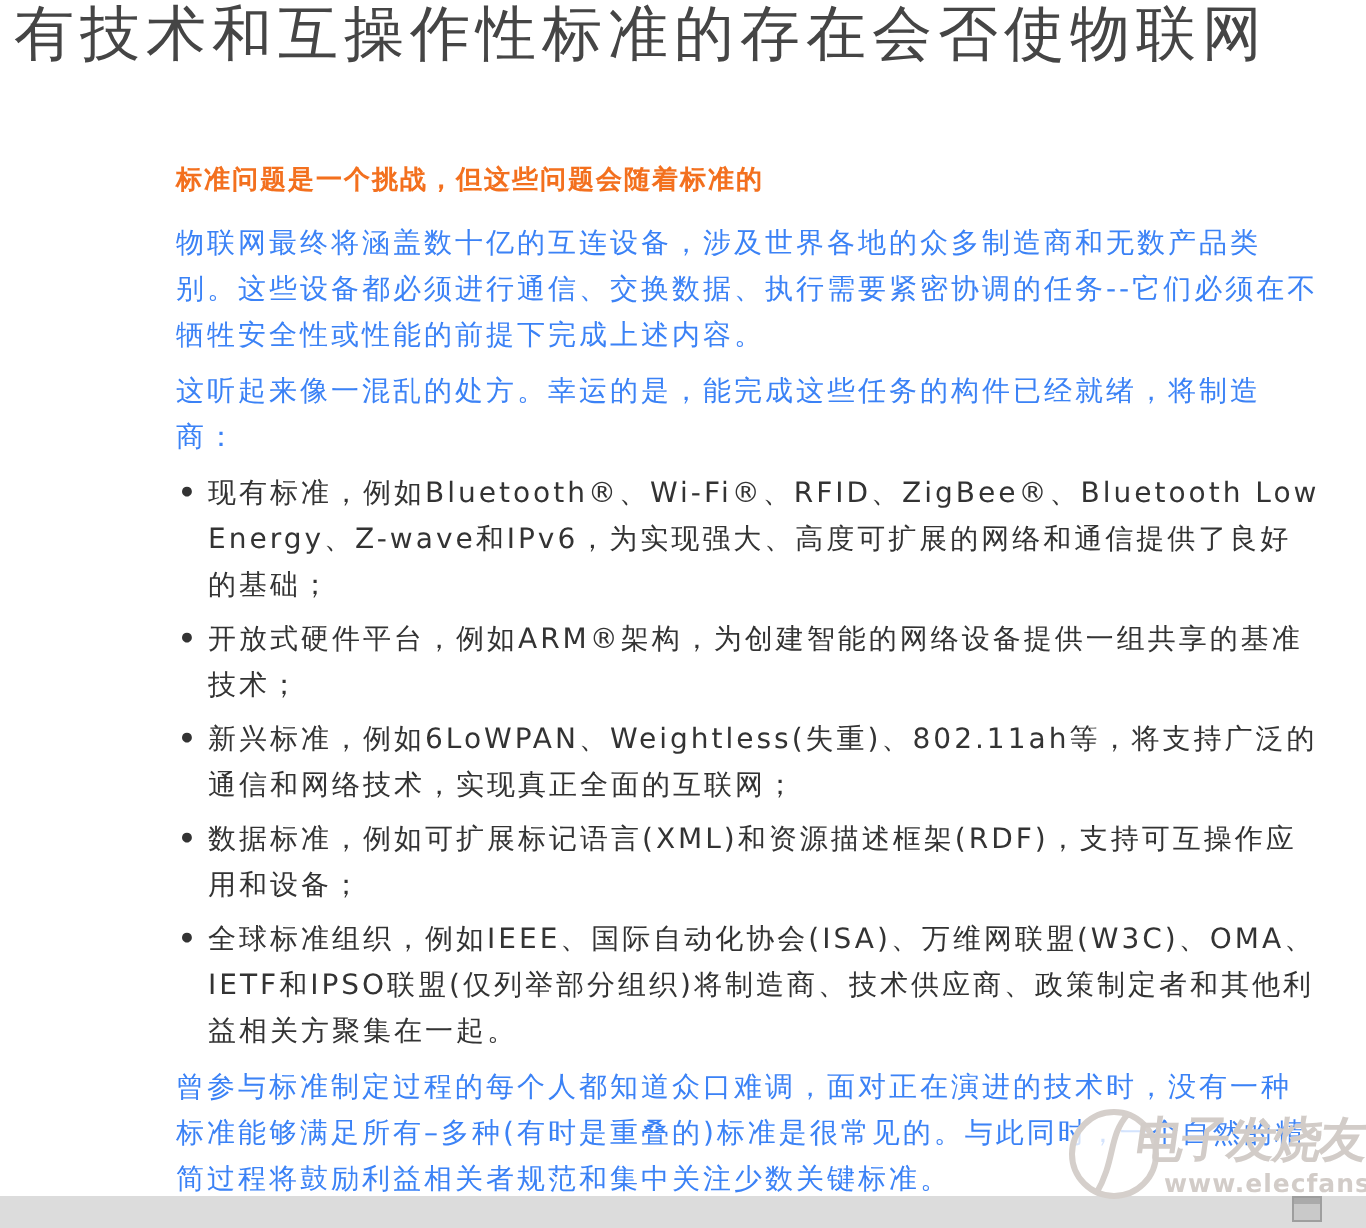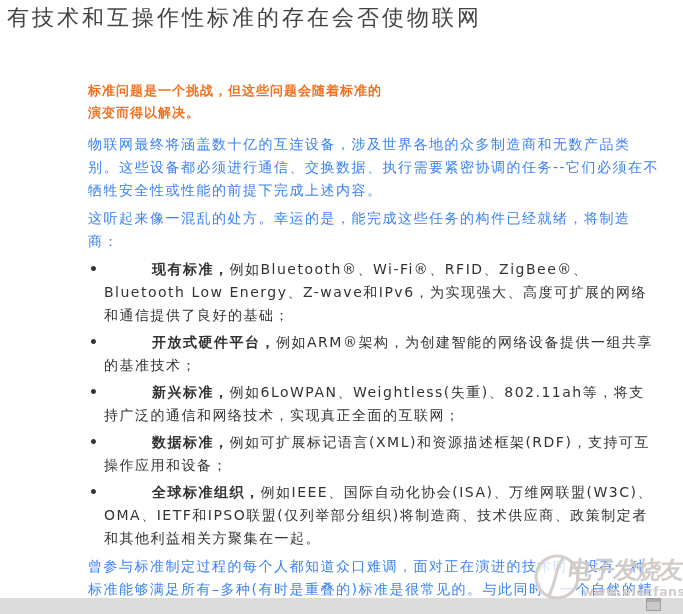--- a/index.html
+++ b/index.html
@@ -6,21 +6,21 @@
   .page{
     position:relative;
     width:683px;height:614px;
     background:#ffffff;
     overflow:hidden;
     font-family:"DejaVu Sans", sans-serif;
     -webkit-font-smoothing:antialiased;
   }
   .title{
     position:absolute;left:7px;top:2px;
-    font-size:22px;line-height:31px;
+    font-size:30px;line-height:31px;
     font-weight:400;
     color:#454545;
     letter-spacing:3px;
     margin:0;
   }
   .content{
     position:absolute;left:88px;top:80px;width:572px;
   }
   .lead{
     color:#f3701e;
@@ -44,21 +44,21 @@
     font-size:14px;line-height:23px;
     color:#333333;
     letter-spacing:1.5px;
     margin:0 0 4px 0;
   }
   ul.std-list li:last-child{margin-bottom:5px;}
   .bullet{
     position:absolute;left:1px;top:0;
     font-weight:700;color:#333333;
   }
-  .li-bold{font-weight:700;margin-left:48px;}
+  .li-bold{font-weight:400;}
   .footer-bar{
     position:absolute;left:0;bottom:0;
     width:683px;height:16px;
     background:#dcdcdc;
     z-index:3;
   }
   .watermark{
     position:absolute;left:530px;top:548px;
     width:153px;height:60px;
     z-index:4;
@@ -101,21 +101,20 @@
 <div class="page">
 
   <h1 class="title">
     <div>有技术和互操作性标准的存在会否使物联网</div>
   </h1>
 
   <div class="content">
 
     <div class="lead">
       <div>标准问题是一个挑战，但这些问题会随着标准的</div>
-      <div>演变而得以解决。</div>
     </div>
 
     <p class="body-text">物联网最终将涵盖数十亿的互连设备，涉及世界各地的众多制造商和无数产品类别。这些设备都必须进行通信、交换数据、执行需要紧密协调的任务--它们必须在不牺牲安全性或性能的前提下完成上述内容。</p>
 
     <p class="body-text">这听起来像一混乱的处方。幸运的是，能完成这些任务的构件已经就绪，将制造商：</p>
 
     <ul class="std-list">
       <li>
         <span class="bullet">•</span><span class="li-bold">现有标准，</span><span>例如Bluetooth®、Wi-Fi®、RFID、ZigBee®、Bluetooth Low Energy、Z-wave和IPv6，为实现强大、高度可扩展的网络和通信提供了良好的基础；</span>
       </li>

